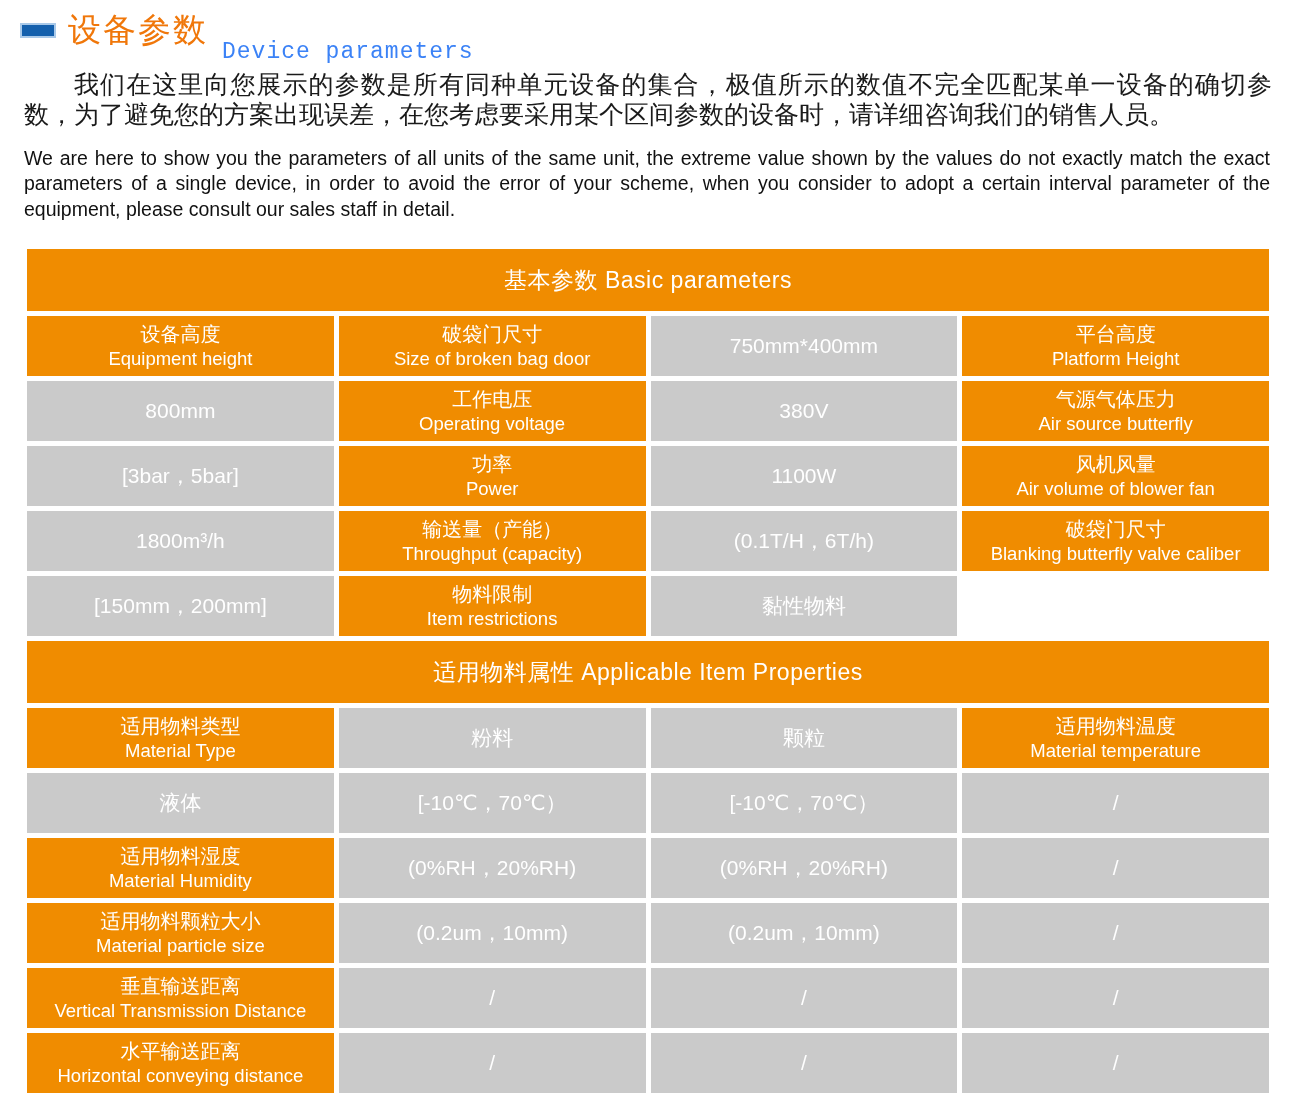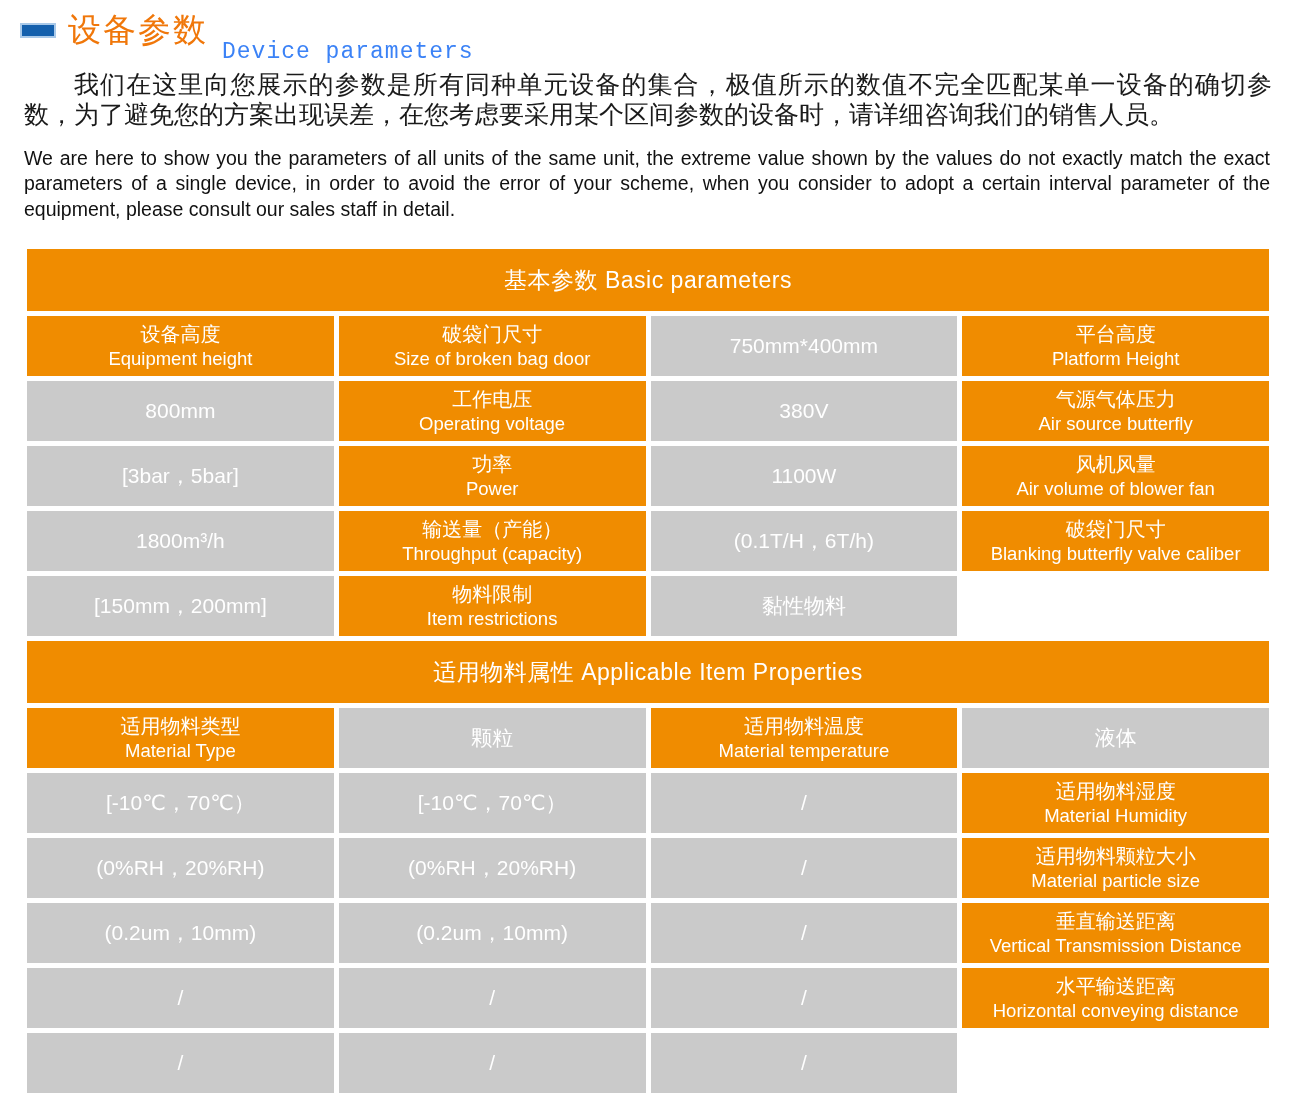--- a/index.html
+++ b/index.html
@@ -173,20 +173,21 @@
       <span class="en">Item restrictions</span>
     </div>
     <div class="cell value">黏性物料</div>
 
     <div class="sec-header">适用物料属性 Applicable Item Properties</div>
 
     <div class="cell label">
       <span class="cn">适用物料类型</span>
       <span class="en">Material Type</span>
     </div>
+    <div class="cell value">粉料</div>
     <div class="cell value">颗粒</div>
     <div class="cell label">
       <span class="cn">适用物料温度</span>
       <span class="en">Material temperature</span>
     </div>
 
     <div class="cell value">液体</div>
     <div class="cell value">[-10℃，70℃）</div>
     <div class="cell value">[-10℃，70℃）</div>
     <div class="cell value">/</div>

